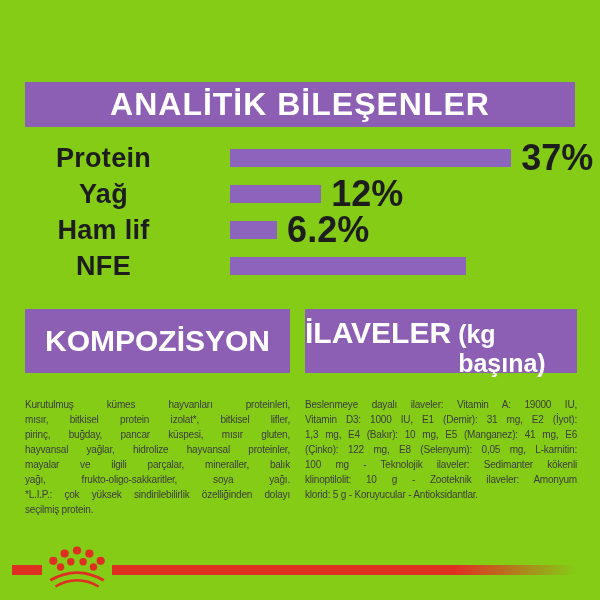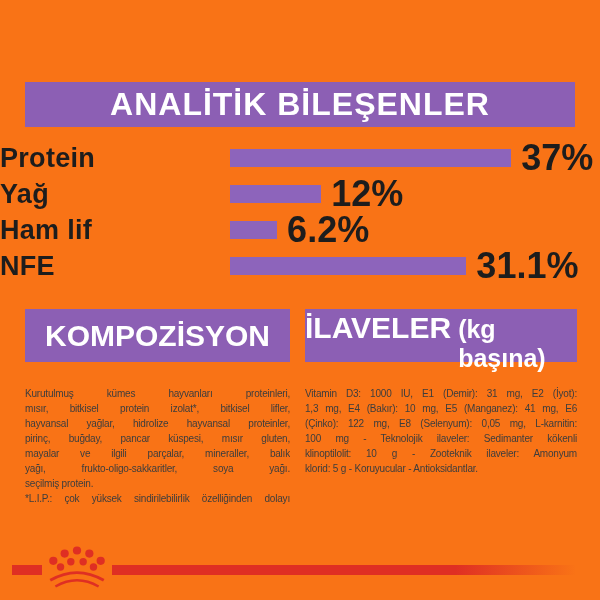--- a/index.html
+++ b/index.html
@@ -1,40 +1,40 @@
 <!DOCTYPE html>
 <html><head>
 <meta charset="utf-8">
 <style>
   html,body { margin:0; padding:0; background:#fff; }
   .page {
-    position:relative; width:600px; height:600px; background:#f97316;
+    position:relative; width:600px; height:600px; background:#84cc16;
     overflow:hidden; font-family:"Liberation Sans", sans-serif;
     --purple:#8c5fb4; --bar:#8d64bb; --red:#df2f23; --ink:#1d1d1d; --body:#3d3d3d;
   }
   .banner {
     background:var(--purple); color:#ffffff; font-weight:bold;
     display:flex; align-items:center; justify-content:center;
   }
   .banner-top {
     position:absolute; left:25px; top:82px; width:550px; height:45px;
     font-size:32px; letter-spacing:1px;
   }
   .chart { position:absolute; left:0; top:140px; width:600px; }
   .chart-row { display:flex; align-items:center; height:36px; }
   .chart-cat {
-    width:207px; text-align:left; font-size:27px; font-weight:bold;
+    width:207px; text-align:center; font-size:27px; font-weight:bold;
     color:var(--ink); letter-spacing:.3px; white-space:nowrap;
   }
   .chart-bar { height:18px; margin-left:23px; background:var(--bar); flex:0 0 auto; }
   .chart-val { margin-left:10px; font-size:36px; font-weight:bold; color:var(--ink); white-space:nowrap; }
   .col { position:absolute; top:309px; }
   .col-left  { left:25px;  width:265px; }
   .col-right { left:305px; width:272px; }
-  .col-banner { height:53px; font-size:30px;justify-content:center; }
+  .col-banner { height:64px; font-size:30px;justify-content:center; }
   .banner-inline { display:flex; align-items:baseline;margin-top:12px; }
   .col-banner .sub { font-size:25px; margin-left:7px; font-weight:bold; }
   .body-text {
     margin-top:24px; color:var(--body); font-size:10px; letter-spacing:-0.2px;
   }
   .tline {
     height:15px; line-height:15px; overflow:hidden;
     text-align:justify; text-align-last:justify; white-space:normal;
   }
   .tline.last { text-align:left; text-align-last:left; }
@@ -69,48 +69,48 @@
         <span class="chart-val">12%</span>
       </div>
       <div class="chart-row">
         <span class="chart-cat">Ham lif</span>
         <div class="chart-bar" style="width: 47.12px;"></div>
         <span class="chart-val">6.2%</span>
       </div>
       <div class="chart-row">
         <span class="chart-cat">NFE</span>
         <div class="chart-bar" style="width: 236.36px;"></div>
-        <span class="chart-val">31.1%</span>
       </div>
     </div>
 
   <div class="col col-left">
     <div class="banner col-banner">
       <span>KOMPOZİSYON</span>
     </div>
     <div class="body-text">
       <div class="tline">Kurutulmuş kümes hayvanları proteinleri,</div>
       <div class="tline">mısır, bitkisel protein izolat*, bitkisel lifler,</div>
+      <div class="tline">pirinç, buğday, pancar küspesi, mısır gluten,</div>
       <div class="tline">hayvansal yağlar, hidrolize hayvansal proteinler,</div>
-      <div class="tline">pirinç, buğday, pancar küspesi, mısır gluten,</div>
       <div class="tline">mayalar ve ilgili parçalar, mineraller, balık</div>
       <div class="tline">yağı, frukto-oligo-sakkaritler, soya yağı.</div>
+      <div class="tline">*L.I.P.: çok yüksek sindirilebilirlik özelliğinden dolayı</div>
       <div class="tline last">seçilmiş protein.</div>
-      <div class="tline">*L.I.P.: çok yüksek sindirilebilirlik özelliğinden dolayı</div>
     </div>
   </div>
 
   <div class="col col-right">
     <div class="banner col-banner">
       <span class="banner-inline">
         <span>İLAVELER</span>
         <span class="sub">(kg başına)</span>
       </span>
     </div>
     <div class="body-text">
+      <div class="tline">Beslenmeye dayalı ilaveler: Vitamin A: 19000 IU,</div>
       <div class="tline">Vitamin D3: 1000 IU, E1 (Demir): 31 mg, E2 (İyot):</div>
       <div class="tline">1,3 mg, E4 (Bakır): 10 mg, E5 (Manganez): 41 mg, E6</div>
       <div class="tline">(Çinko): 122 mg, E8 (Selenyum): 0,05 mg, L-karnitin:</div>
       <div class="tline">100 mg - Teknolojik ilaveler: Sedimanter kökenli</div>
       <div class="tline">klinoptilolit: 10 g - Zooteknik ilaveler: Amonyum</div>
       <div class="tline last">klorid: 5 g - Koruyucular - Antioksidantlar.</div>
     </div>
   </div>
 
   <div class="footer">

